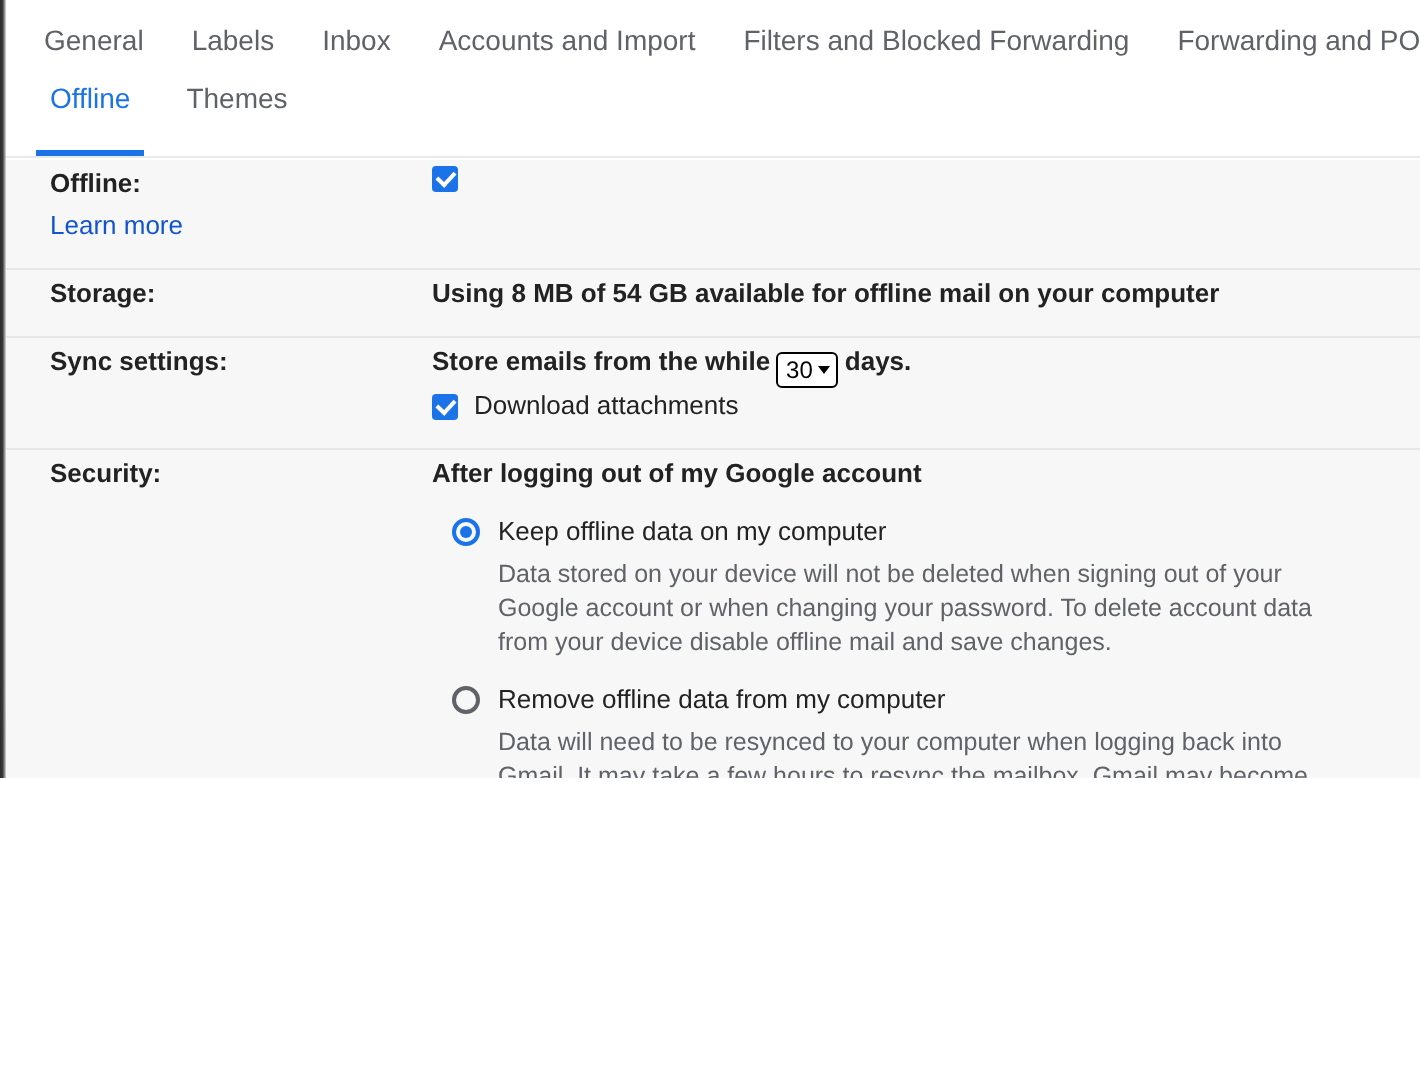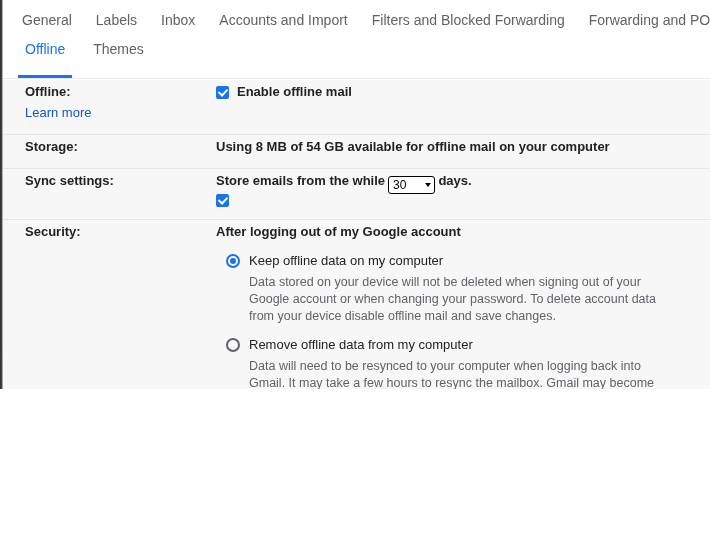--- a/index.html
+++ b/index.html
@@ -169,21 +169,21 @@
     background: #ffffff;
     height: 18px;
     padding: 0 3px 0 4px;
     margin: 0 3px;
     font-size: 12px;
     font-weight: normal;
     color: #000;
     vertical-align: -4px;
     cursor: pointer;
   }
-  .sel .sel-val { margin-right: 19px; }
+  .sel .sel-val { margin-right: 3px; }
   .sel .chev {
     width: 0; height: 0;
     border-left: 3.5px solid transparent;
     border-right: 3.5px solid transparent;
     border-top: 4px solid #000;
   }
 
   
   .radio-row {
     display: flex;
@@ -271,21 +271,20 @@
   <div class="settings">
 
     <div class="srow">
       <div class="scol-label">
         <span>Offline:</span>
         <a class="learn">Learn more</a>
       </div>
       <div class="scol-body">
         <div class="chk-line">
           <span class="cbox"></span>
-          <span class="cbox-label strong">Enable offline mail</span>
         </div>
       </div>
     </div>
 
     <div class="srow">
       <div class="scol-label">
         <span>Storage:</span>
       </div>
       <div class="scol-body">
         <span class="bold-line">Using 8 MB of 54 GB available for offline mail on your computer</span>
@@ -298,20 +297,21 @@
       </div>
       <div class="scol-body">
         <div class="bold-line">
           <span>Store emails from the while</span><span class="sel">
               <span class="sel-val">30</span>
               <span class="chev"></span>
             </span><span>days.</span>
         </div>
         <div class="chk-line">
           <span class="cbox"></span>
+          <span class="cbox-label">Download attachments</span>
         </div>
       </div>
     </div>
 
     <div class="srow last">
       <div class="scol-label">
         <span>Security:</span>
       </div>
       <div class="scol-body">
         <div class="bold-line">After logging out of my Google account</div>

